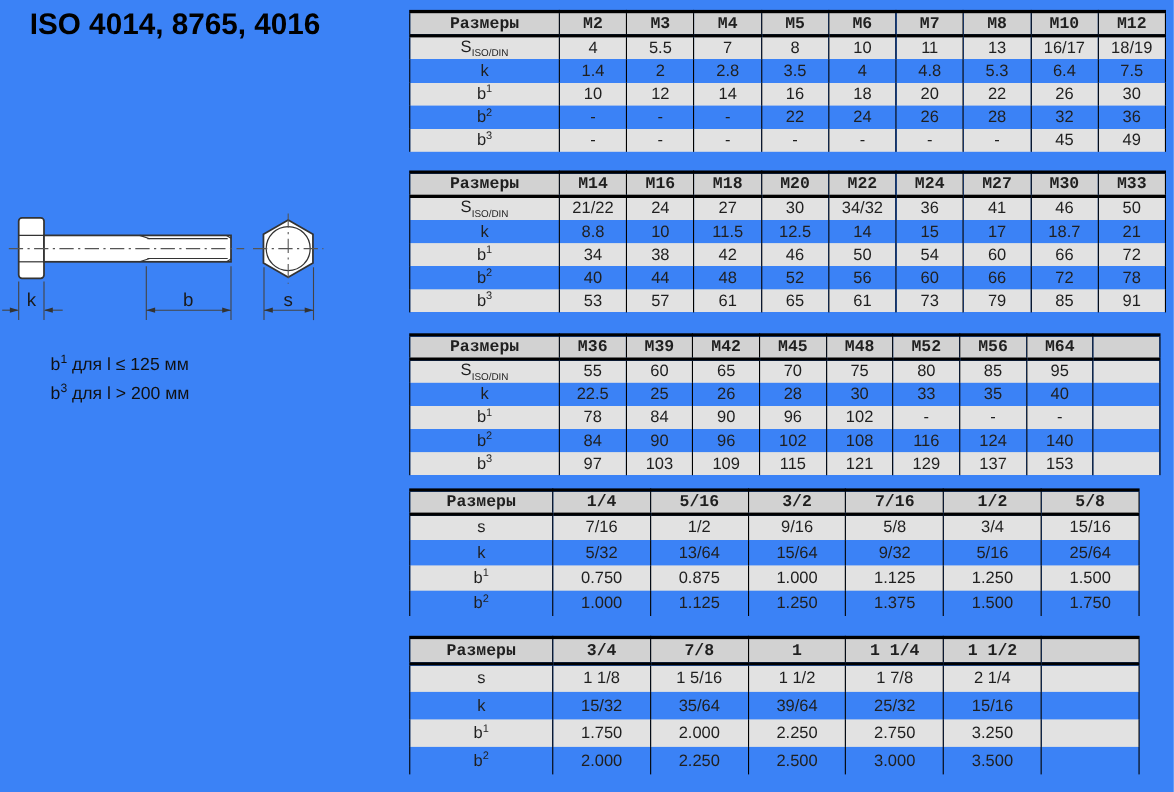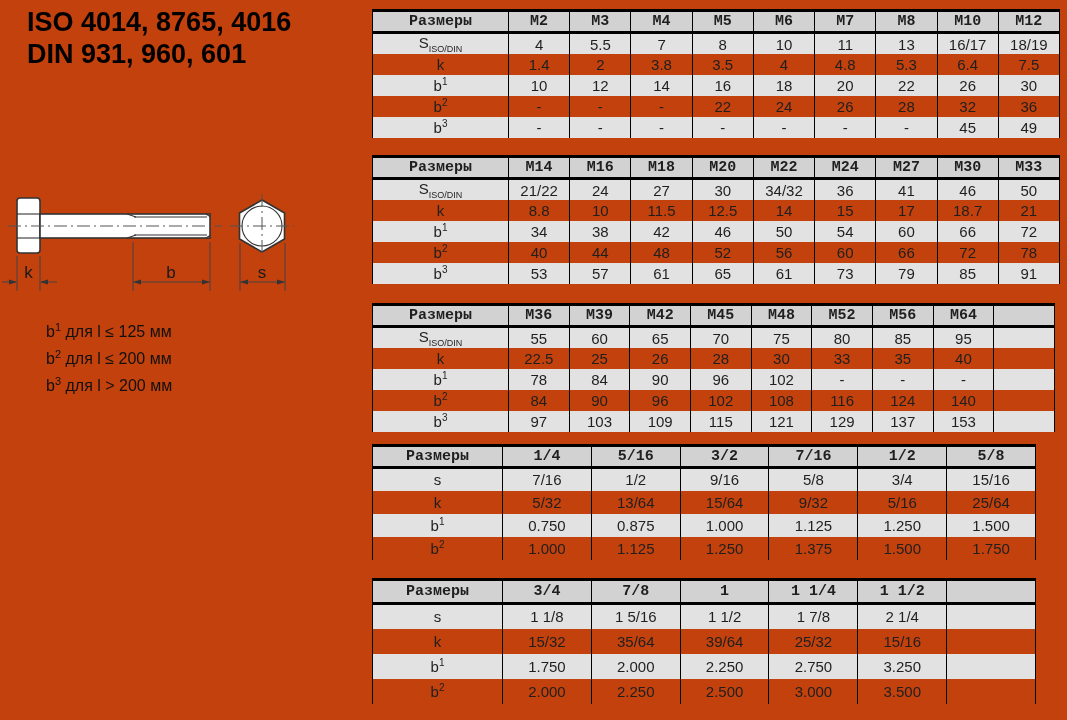--- a/index.html
+++ b/index.html
@@ -7,21 +7,21 @@
     --row-alt-bg: #e2e2e2;
     --line: #000000;
     --text: #1f1f1f;
   }
   * { box-sizing: border-box; }
   body { margin: 0; background: #ffffff; font-family: "Liberation Sans", sans-serif; }
   .page {
     position: relative;
     width: 1067px;
     height: 720px;
-    background: #c2410c;
+    background: #3b82f6;
     overflow: hidden;
   }
 
   
   .title {
     position: absolute; left: 27px; top: 6px;
     font-size: 27px; font-weight: bold; color: #000;
     line-height: 32px; letter-spacing: 0px;
   }
   .subtitle {
@@ -91,21 +91,20 @@
   .dim-arrow { fill: #333; stroke: none; }
   .dim-text { font-family: "Liberation Sans", sans-serif; font-size: 17px; fill: #1a1a1a; }
 </style>
 </head>
 <body>
 
 <div class="page">
 
   <div class="title">
     <div>ISO 4014, 8765, 4016</div>
-    <div>DIN 931, 960, 601</div>
   </div>
 
   <svg class="diagram" width="350" height="135" viewBox="0 0 350 135">
 
     <g>
       <rect x="17" y="13" width="23" height="55" rx="3" class="draw-line"></rect>
       <line x1="17" y1="29" x2="40" y2="29" class="thin-line"></line>
       <line x1="17" y1="53" x2="40" y2="53" class="thin-line"></line>
       <rect x="40" y="29" width="170" height="24" class="draw-line"></rect>
 
@@ -149,21 +148,20 @@
       <line x1="285" y1="58" x2="285" y2="106" class="dim-line"></line>
       <line x1="240" y1="97" x2="285" y2="97" class="dim-line"></line>
       <polygon points="240,97 248,94.6 248,99.4" class="dim-arrow"></polygon>
       <polygon points="285,97 277,94.6 277,99.4" class="dim-arrow"></polygon>
       <text x="262" y="93" text-anchor="middle" class="dim-text">s</text>
     </g>
   </svg>
 
   <div class="footnotes" id="footnotes">
       <div>b<sup>1</sup> для l ≤ 125 мм</div>
-      <div>b<sup>2</sup> для l ≤ 200 мм</div>
       <div>b<sup>3</sup> для l &gt; 200 мм</div>
     </div>
 
   <div id="tables-container">
       <table class="dim-table t1">
         <colgroup>
           <col class="c-label">
           <col>
           <col>
           <col>
@@ -198,21 +196,21 @@
             <td>10</td>
             <td>11</td>
             <td>13</td>
             <td>16/17</td>
             <td>18/19</td>
           </tr>
           <tr>
             <td>k</td>
             <td>1.4</td>
             <td>2</td>
-            <td>3.8</td>
+            <td>2.8</td>
             <td>3.5</td>
             <td>4</td>
             <td>4.8</td>
             <td>5.3</td>
             <td>6.4</td>
             <td>7.5</td>
           </tr>
           <tr class="shade">
             <td>b<sup>1</sup></td>
             <td>10</td>

